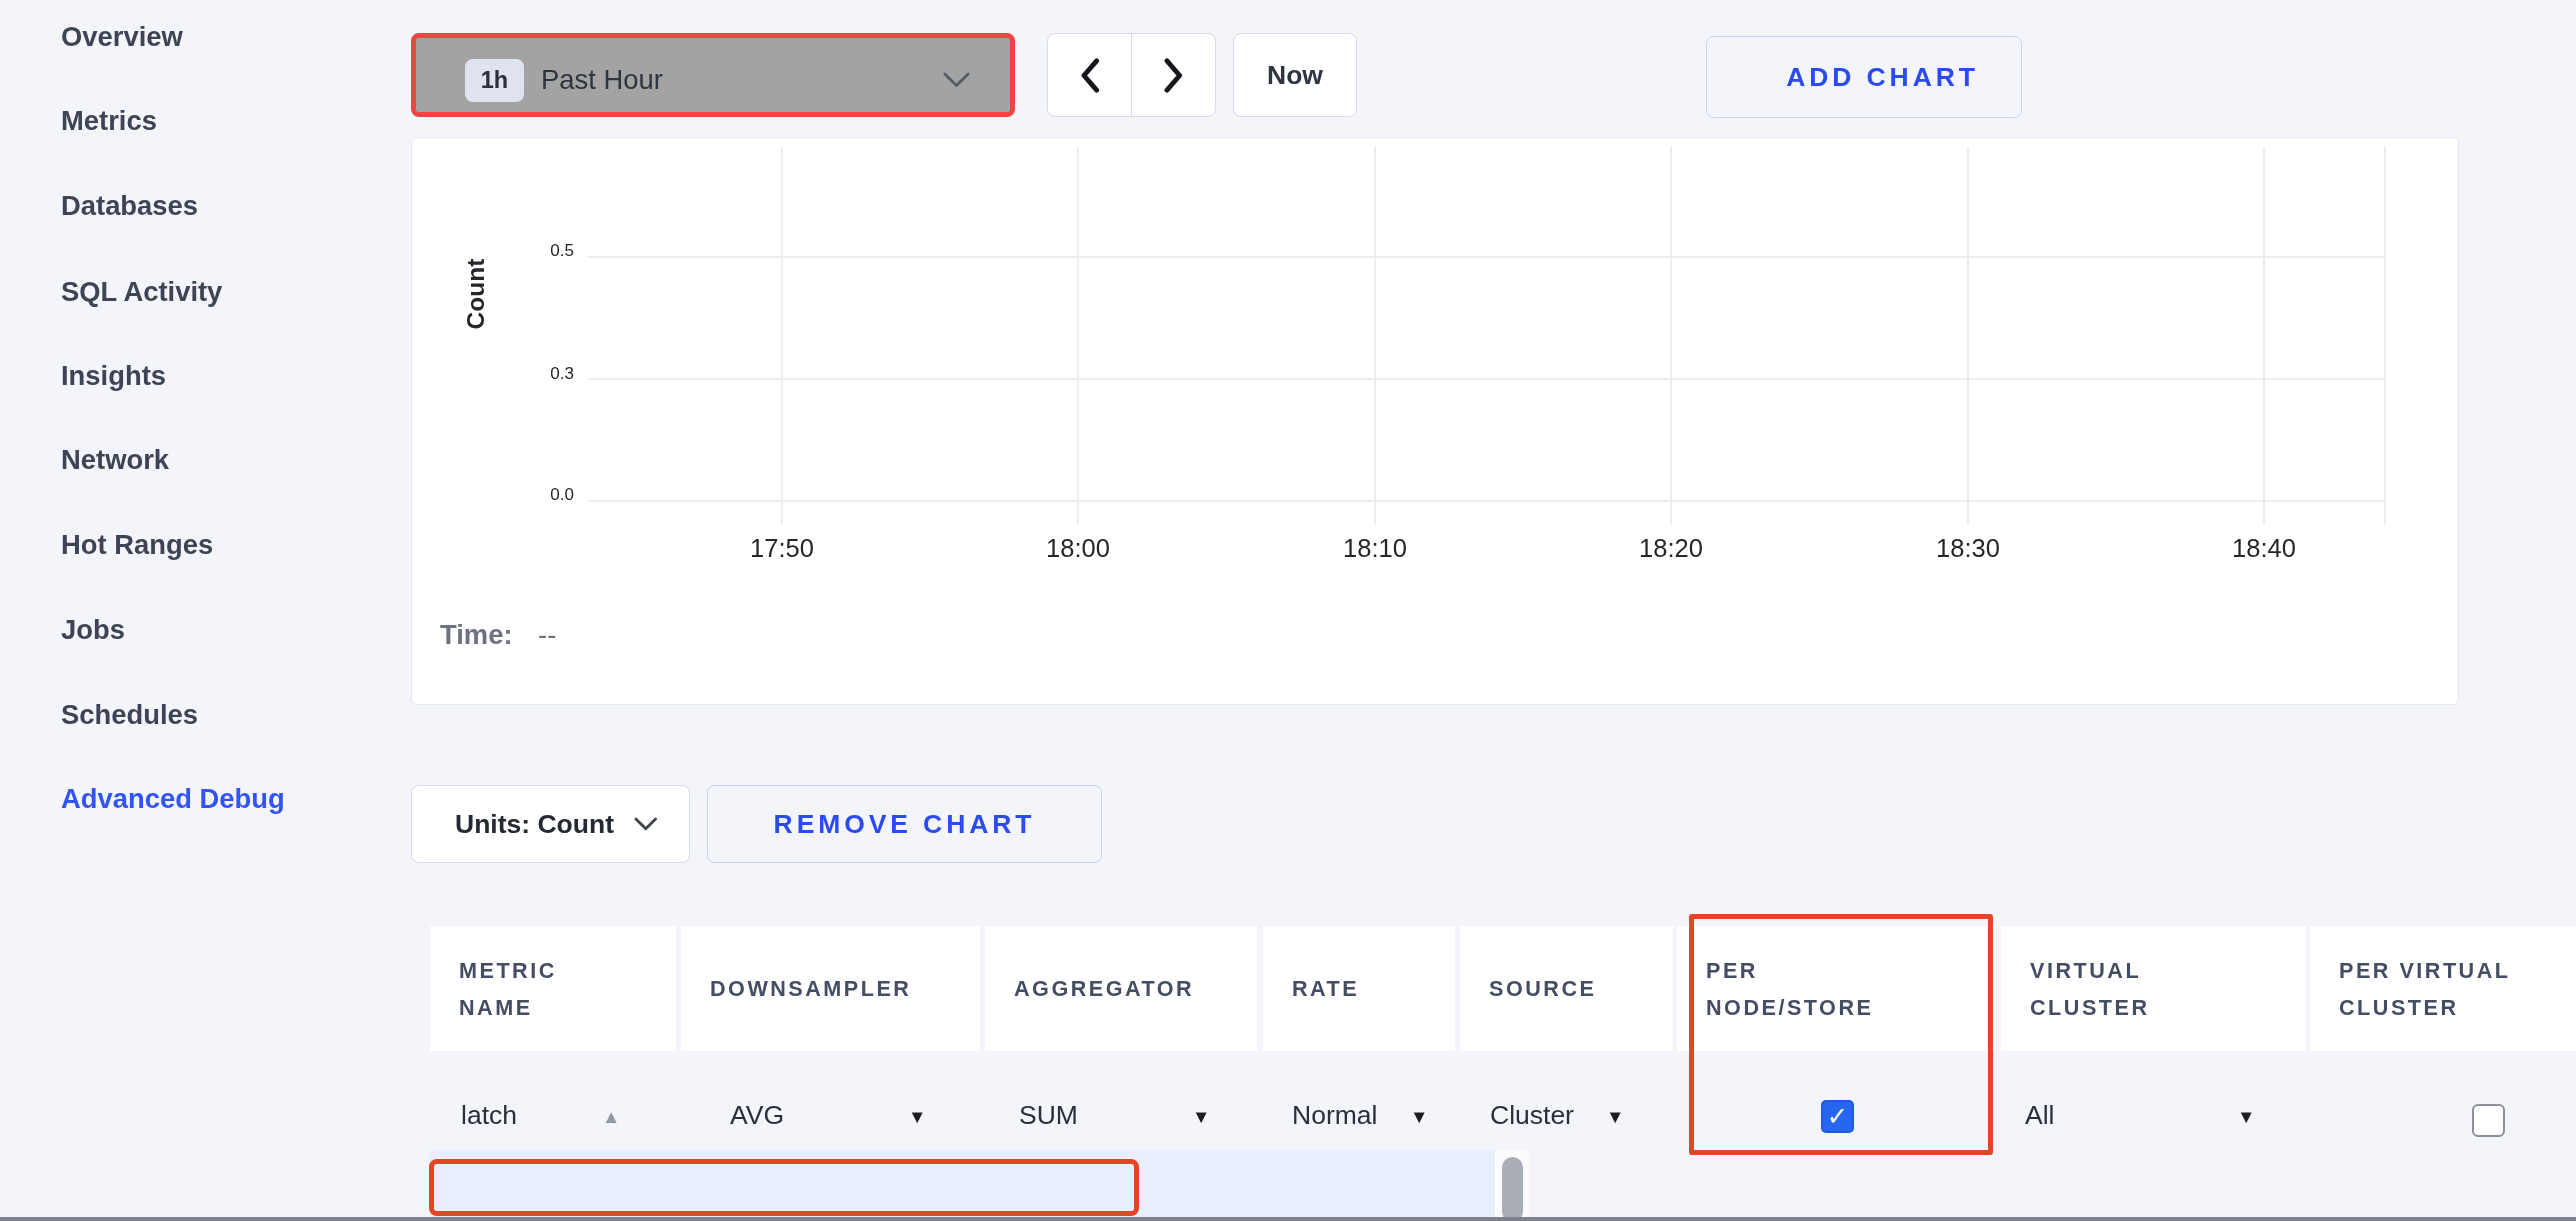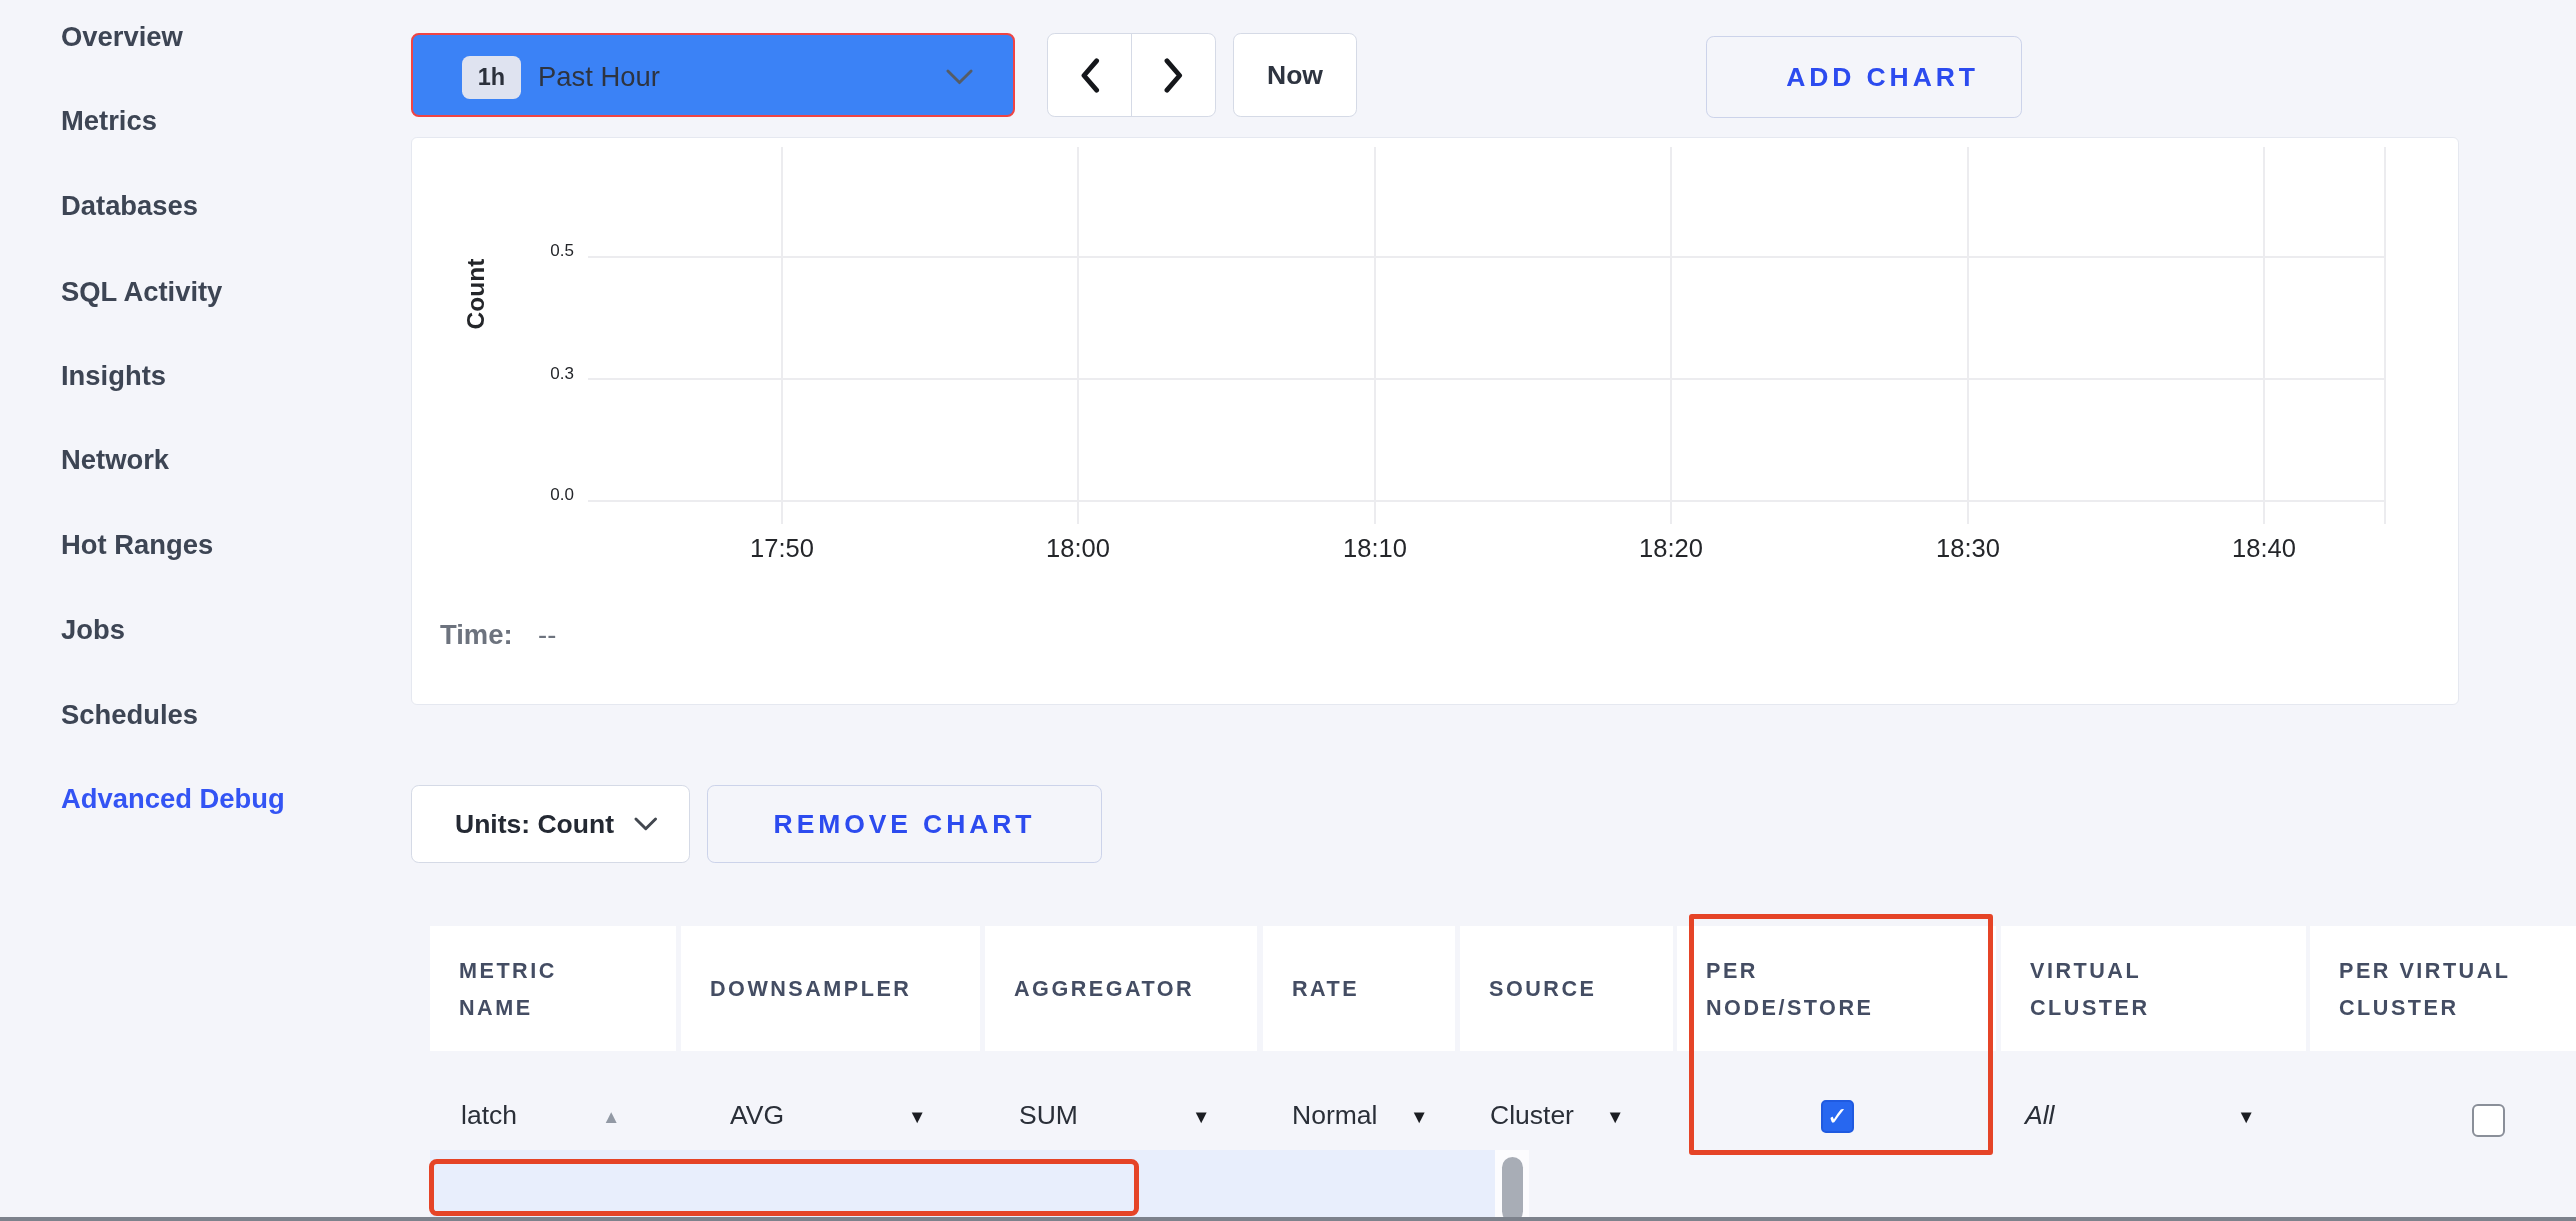--- a/index.html
+++ b/index.html
@@ -5,22 +5,22 @@
   html,body{margin:0;padding:0;}
   body{font-family:"Liberation Sans","DejaVu Sans",sans-serif;}
   #app{position:relative;width:2576px;height:1221px;background:#f4f5fa;overflow:hidden;}
 
   
   .sb-item{position:absolute;left:61px;height:39px;line-height:39px;font-size:27.4px;
     font-weight:600;color:#3d4554;cursor:pointer;white-space:nowrap;}
   .sb-item.active{color:#3354f4;}
 
   
-  .timesel{position:absolute;left:411px;top:33px;width:604px;height:84px;background:#3b82f6;
-    border:2px solid #ef4444;border-radius:7.8px;box-sizing:border-box;cursor:pointer;}
+  .timesel{position:absolute;left:411px;top:33px;width:604px;height:84px;background:#a3a3a3;
+    border:5px solid #ef4444;border-radius:7.8px;box-sizing:border-box;cursor:pointer;}
   .timesel .badge{position:absolute;left:49px;top:20.6px;width:59px;height:43px;background:#dfe3f0;
     border-radius:7.8px;text-align:center;line-height:43px;font-size:23.5px;font-weight:700;color:#2b303b;}
   .timesel .lbl{position:absolute;left:125px;top:0;height:84px;line-height:84px;font-size:27.4px;color:#2e3440;}
   .timesel svg{position:absolute;right:39px;top:33px;}
   .navbtns{position:absolute;left:1047px;top:33px;width:169px;height:84px;background:#fff;
     border:1px solid #d5dae6;border-radius:7.8px;box-sizing:border-box;display:flex;}
   .navbtns .nb{flex:1;display:flex;align-items:center;justify-content:center;cursor:pointer;}
   .navbtns .nb:first-child{border-right:1px solid #d5dae6;}
   .btn-now{position:absolute;left:1233px;top:33px;width:124px;height:84px;background:#fff;
     border:1px solid #d5dae6;border-radius:7.8px;box-sizing:border-box;text-align:center;
@@ -193,21 +193,21 @@
     <span class="rowtxt" style="left:1292px;top:1100px;">Normal</span>
     <span class="caret" style="left:1410px;top:1106px;">▼</span>
 
     <span class="rowtxt" style="left:1490px;top:1100px;">Cluster</span>
     <span class="caret" style="left:1606px;top:1106px;">▼</span>
 
     <div class="checkbox checked" style="left:1821px;top:1100px;">
       <span class="check">✓</span>
     </div>
 
-    <span class="rowtxt" style="left:2025px;top:1100px;font-style:italic;">All</span>
+    <span class="rowtxt" style="left:2025px;top:1100px;">All</span>
     <span class="caret" style="left:2237px;top:1106px;">▼</span>
 
     <div class="checkbox" style="left:2472px;top:1104px;">
       
     </div>
   </div>
 
   <div class="suggest-panel"></div>
   <div class="scroll-track"></div>
   <div class="scroll-thumb"></div>

